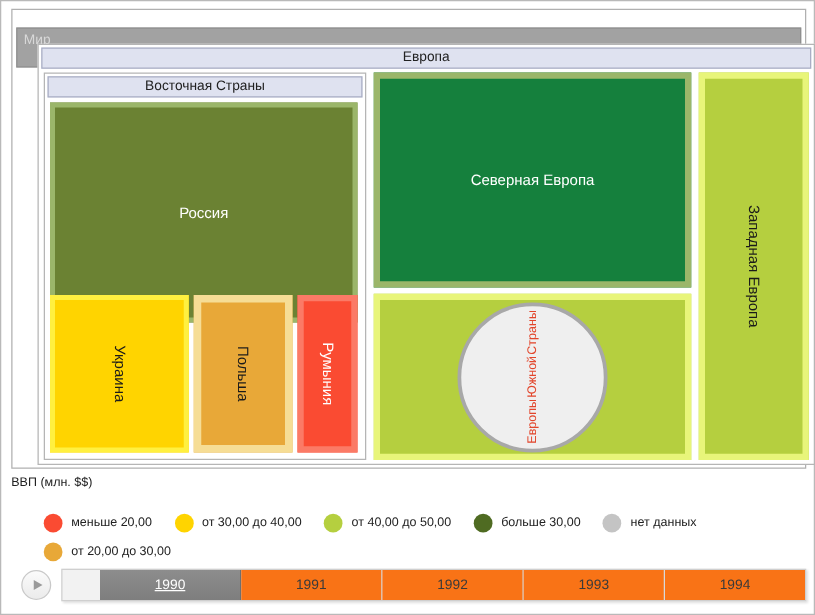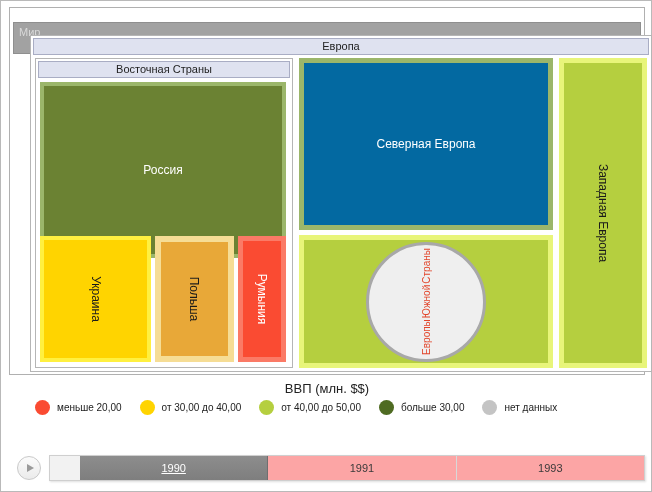--- a/index.html
+++ b/index.html
@@ -107,24 +107,23 @@
   .rot-cw  { transform: rotate(90deg); }
   .rot-ccw { transform: rotate(-90deg); }
 
   
   #legend {
     position: absolute;
     left: 8px; top: 380px;
     width: 636px; height: 62px;
   }
   #legend-title {
-    text-align: center;
-    font-size: 13px;
+    font-size: 10px;
     color: #222222;
-    margin-bottom: 3px;
+    margin-bottom: 18px;
   }
   #legend-items {
     display: flex;
     flex-wrap: wrap;
     padding-left: 26px;
     column-gap: 0px;
     row-gap: 3px;
   }
   .leg-item {
     display: flex;
@@ -183,21 +182,21 @@
     padding-left: 30px;
   }
   .tick {
     flex: 1;
     display: flex;
     align-items: center;
     justify-content: center;
     font-size: 11px;
     color: #3a3a3a;
     border-right: 1px solid #d8d8d8;
-    background: #fca5a5;
+    background: #f97316;
     box-sizing: border-box;
   }
   .tick:last-child { border-right: none; }
   .tick.selected {
     background: linear-gradient(#8d8d8d, #7e7e7e);
     color: #ffffff;
     text-decoration: underline;
     border-right: 1px solid #6f6f6f;
   }
 </style>
@@ -231,21 +230,21 @@
           <span class="cell-label rot-cw" style="color:#1a1a1a;">Польша</span>
         </div>
 
         <div class="cell" style="left:202px; top:177px; width:48px; height:126px;
                     background:#fa4b32; border:5px solid #fb7a66;">
           <span class="cell-label rot-cw" style="color:#ffffff;">Румыния</span>
         </div>
       </div>
 
       <div class="cell" style="left:268px; top:22px; width:254px; height:172px;
-                  background:#0369a1; border:5px solid #9bb66a;">
+                  background:#15803d; border:5px solid #9bb66a;">
         <span class="cell-label" style="color:#ffffff;">Северная Европа</span>
       </div>
 
       <div class="cell" style="left:268px; top:199px; width:254px; height:133px;
                   background:#b5cf3f; border:5px solid #e8f57a;">
         <div style="width:114px; height:114px; border-radius:50%;
                     background:#efefef; border:3px solid #a8a8a8;
                     display:flex; align-items:center; justify-content:center;">
           <div class="rot-ccw" style="display:flex; flex-direction:row-reverse; gap:1px;
                       color:#e2452b; font-size:10px; line-height:11px; white-space:nowrap;">
@@ -287,27 +286,33 @@
         <span class="leg-text">больше 30,00</span>
       </div>
 
       <div class="leg-item">
         <span class="leg-dot" style="background:#c4c4c4;"></span>
         <span class="leg-text">нет данных</span>
       </div>
 
       <div style="flex-basis:100%; height:0;"></div>
 
+      <div class="leg-item">
+        <span class="leg-dot" style="background:#e8a838;"></span>
+        <span class="leg-text">от 20,00 до 30,00</span>
+      </div>
     </div>
   </div>
 
   <div id="timeline">
     <div id="play-btn">
       <div id="play-tri"></div>
     </div>
     <div id="slider">
       <div class="tick selected">1990</div>
       <div class="tick">1991</div>
+      <div class="tick">1992</div>
       <div class="tick">1993</div>
+      <div class="tick">1994</div>
     </div>
   </div>
 
 </div>
 
 </body></html>

